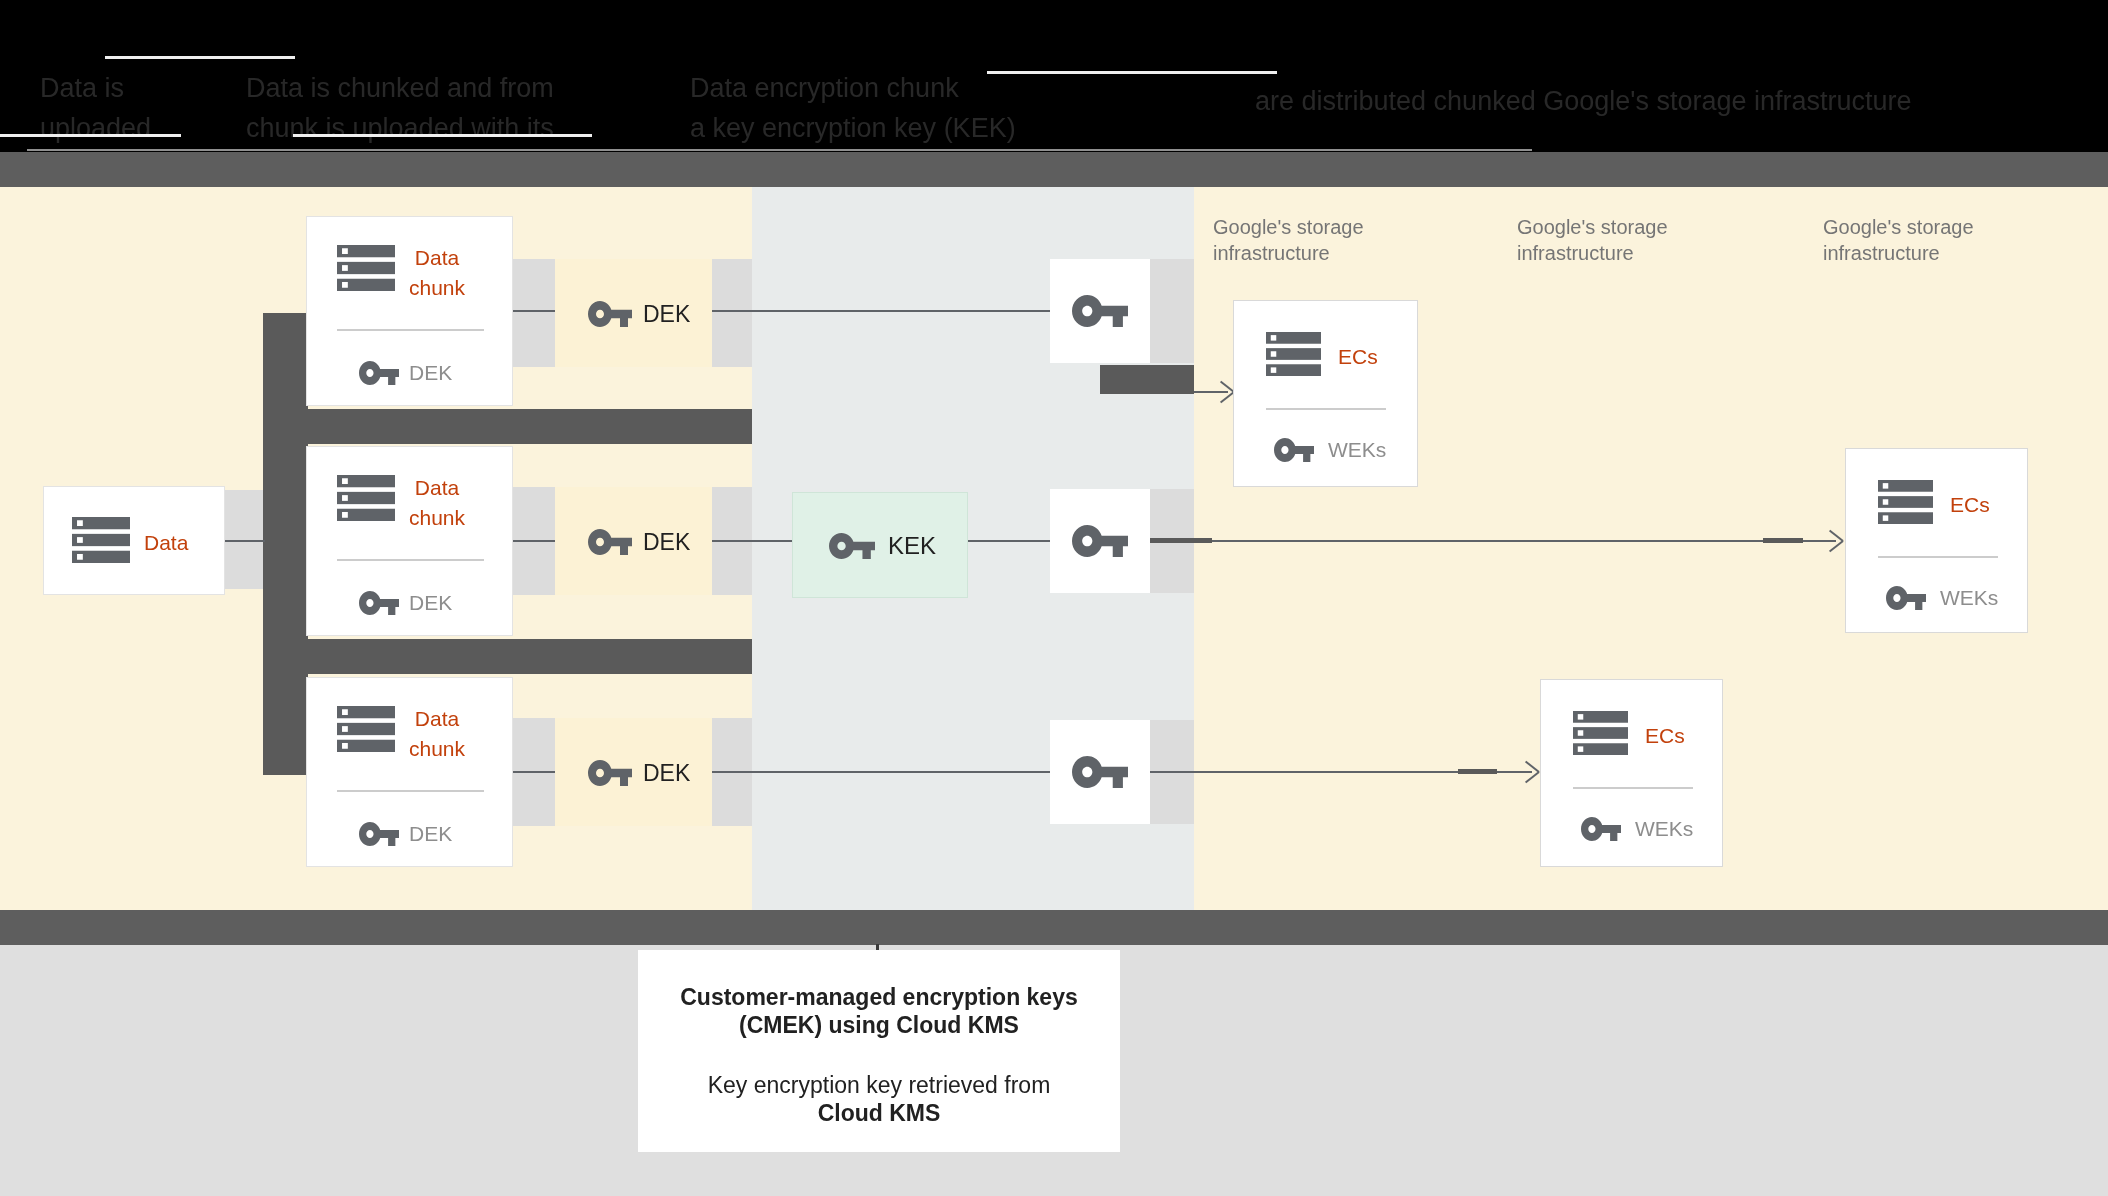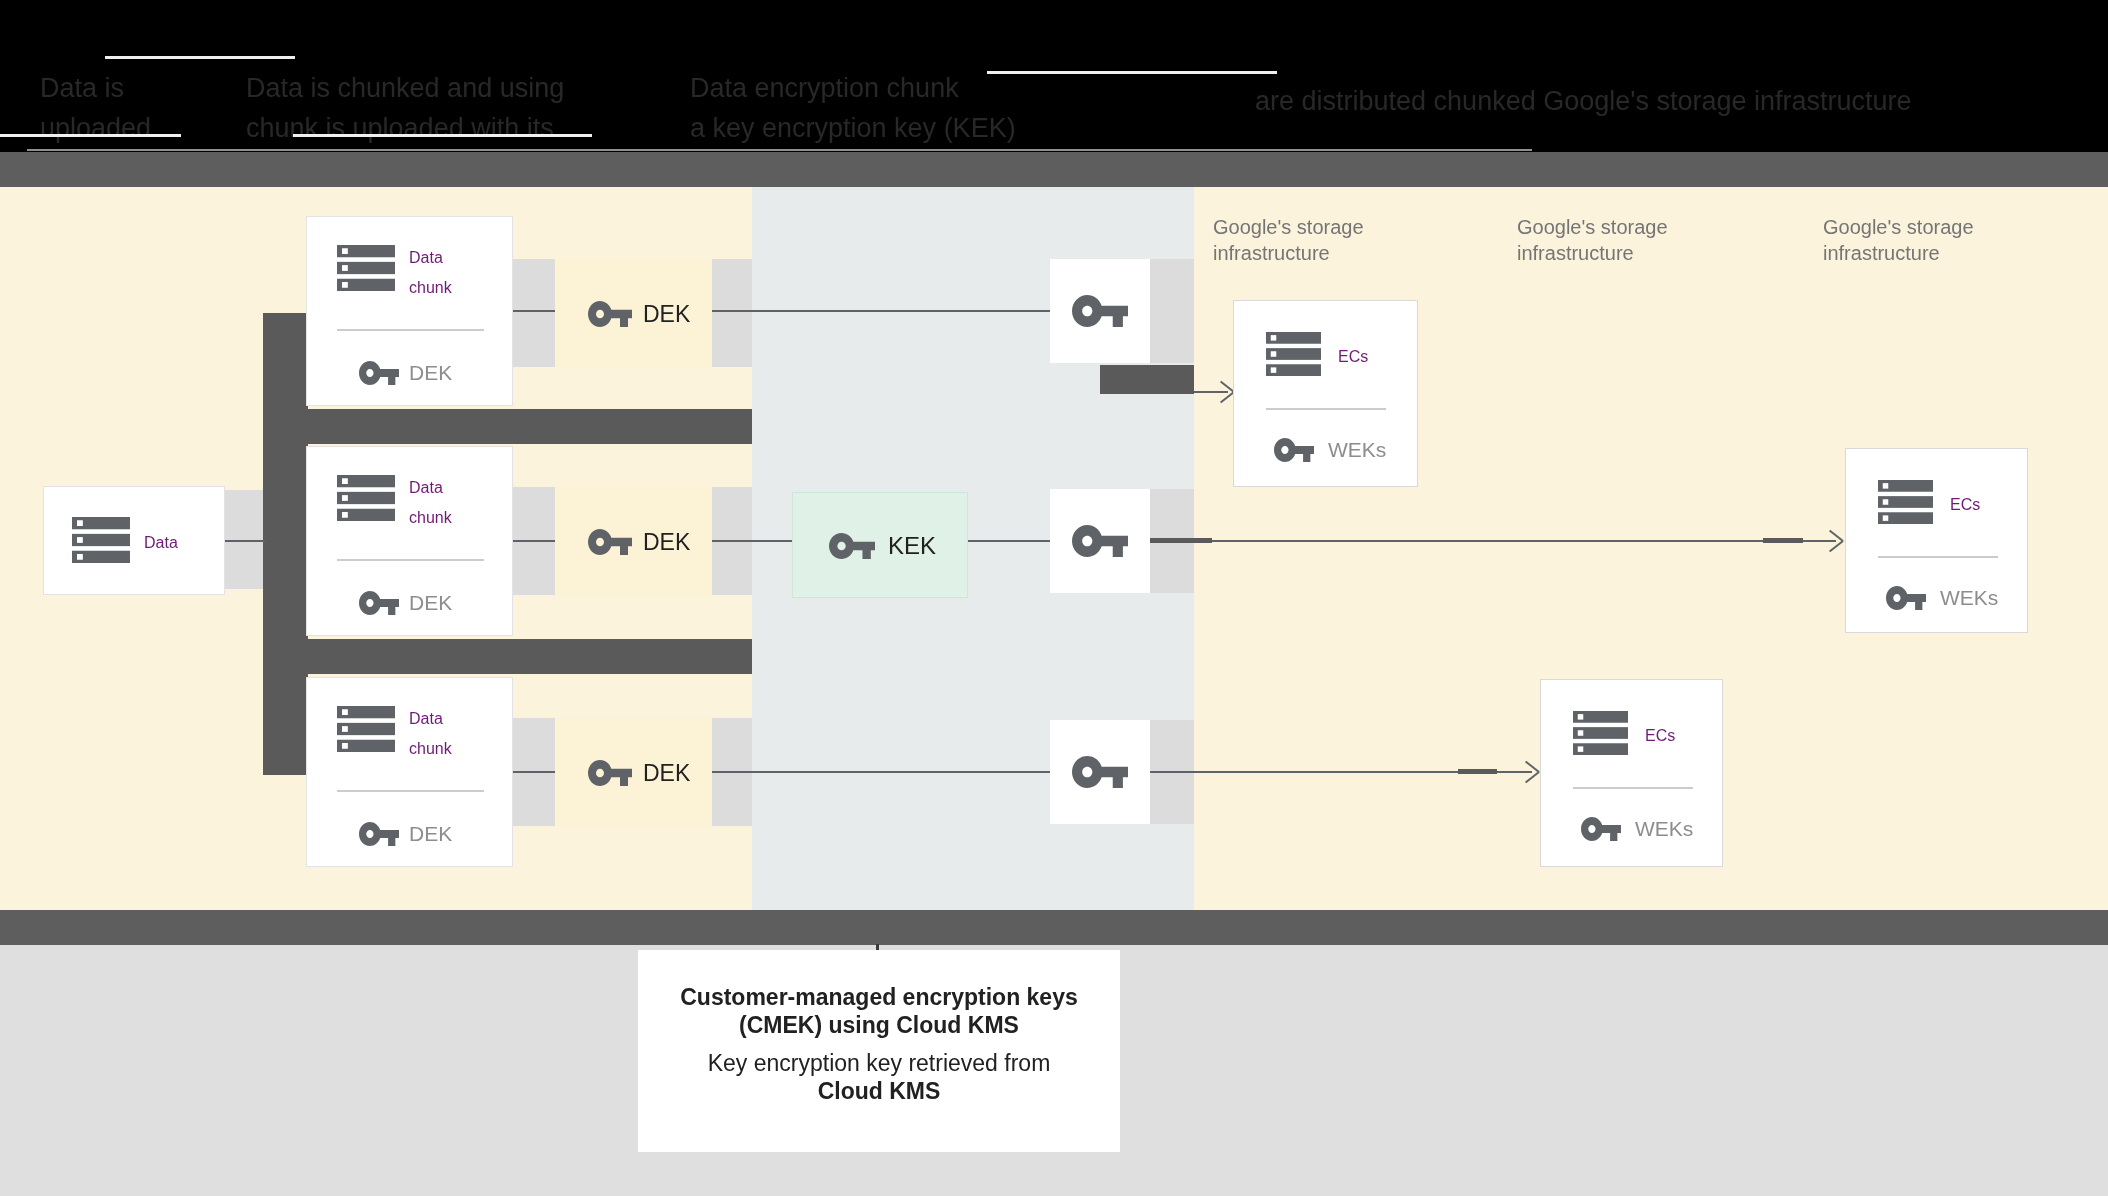--- a/index.html
+++ b/index.html
@@ -27,21 +27,21 @@
   .band{background:#DCDCDC;z-index:1;}
   .pipe{background:#5A5A5A;z-index:1;}
   .cline{background:#5f6368;height:2px;z-index:2;}
   .cline-thick{background:#5A5A5A;height:5px;z-index:2;}
 
   .whitebox{background:#ffffff;border:1px solid #e3e3e3;box-sizing:border-box;z-index:3;}
   .keybox{background:#ffffff;border:none;z-index:3;}
   .dekbox{background:#FCF2D5;z-index:3;}
   .kekbox{background:#E0F1E7;border:1px solid #cfe5d8;box-sizing:border-box;z-index:3;}
 
-  .boxtitle{position:absolute;color:#701a75;font-size:16px;line-height:30px;}
+  .boxtitle{position:absolute;color:#c2410c;font-size:21px;line-height:30px;text-align:center;}
   .keylabel{position:absolute;color:#8d8d8d;font-size:21px;line-height:24px;}
   .darklabel{position:absolute;color:#212121;font-size:23px;line-height:26px;}
   .divider{position:absolute;height:2px;background:#cccccc;}
 
   .icon{display:block;position:absolute;}
   .icon svg{display:block;width:100%;height:100%;}
 
   .storage-label{position:absolute;color:#757575;font-size:20px;line-height:26px;z-index:2;}
 
   .arrowhead{position:absolute;width:18px;height:18px;z-index:2;}
@@ -65,21 +65,21 @@
 
 <div id="stage">
 
   <div id="header" class="abs">
     <div class="hcol" style="left:40px;top:68px;width:200px;">
       <span class="hline">Data is</span>
       <span class="hline">uploaded</span>
       <span class="hline">to Google</span>
     </div>
     <div class="hcol" style="left:246px;top:68px;width:400px;">
-      <span class="hline">Data is chunked and using</span>
+      <span class="hline">Data is chunked and from</span>
       <span class="hline">chunk is uploaded with its</span>
       <span class="hline">own data encryption key (DEK)</span>
     </div>
     <div class="hcol" style="left:690px;top:68px;width:380px;">
       <span class="hline">Data encryption chunk</span>
       <span class="hline">a key encryption key (KEK)</span>
     </div>
     <div class="hcol" style="left:1255px;top:79px;width:750px;line-height:44px;">
       <span class="hline">are distributed chunked Google's storage infrastructure</span>
     </div>
@@ -369,19 +369,19 @@
     <span class="keylabel" style="left:94px;top:137px;">WEKs</span>
   </div>
 
   <div id="footer-area" class="abs"></div>
   <div id="caption-notch" class="abs"></div>
   <div id="caption-box" class="abs">
     <div class="cap capbold" style="top:33px;">
       <span>Customer-managed encryption keys</span><br>
       <span>(CMEK) using Cloud KMS</span>
     </div>
-    <div class="cap" style="top:99px;">
+    <div class="cap" style="top:121px;">
       <span>Key encryption key retrieved from</span><br>
       <span class="capbold">Cloud KMS</span>
     </div>
   </div>
 
 </div>
 
 </body></html>

